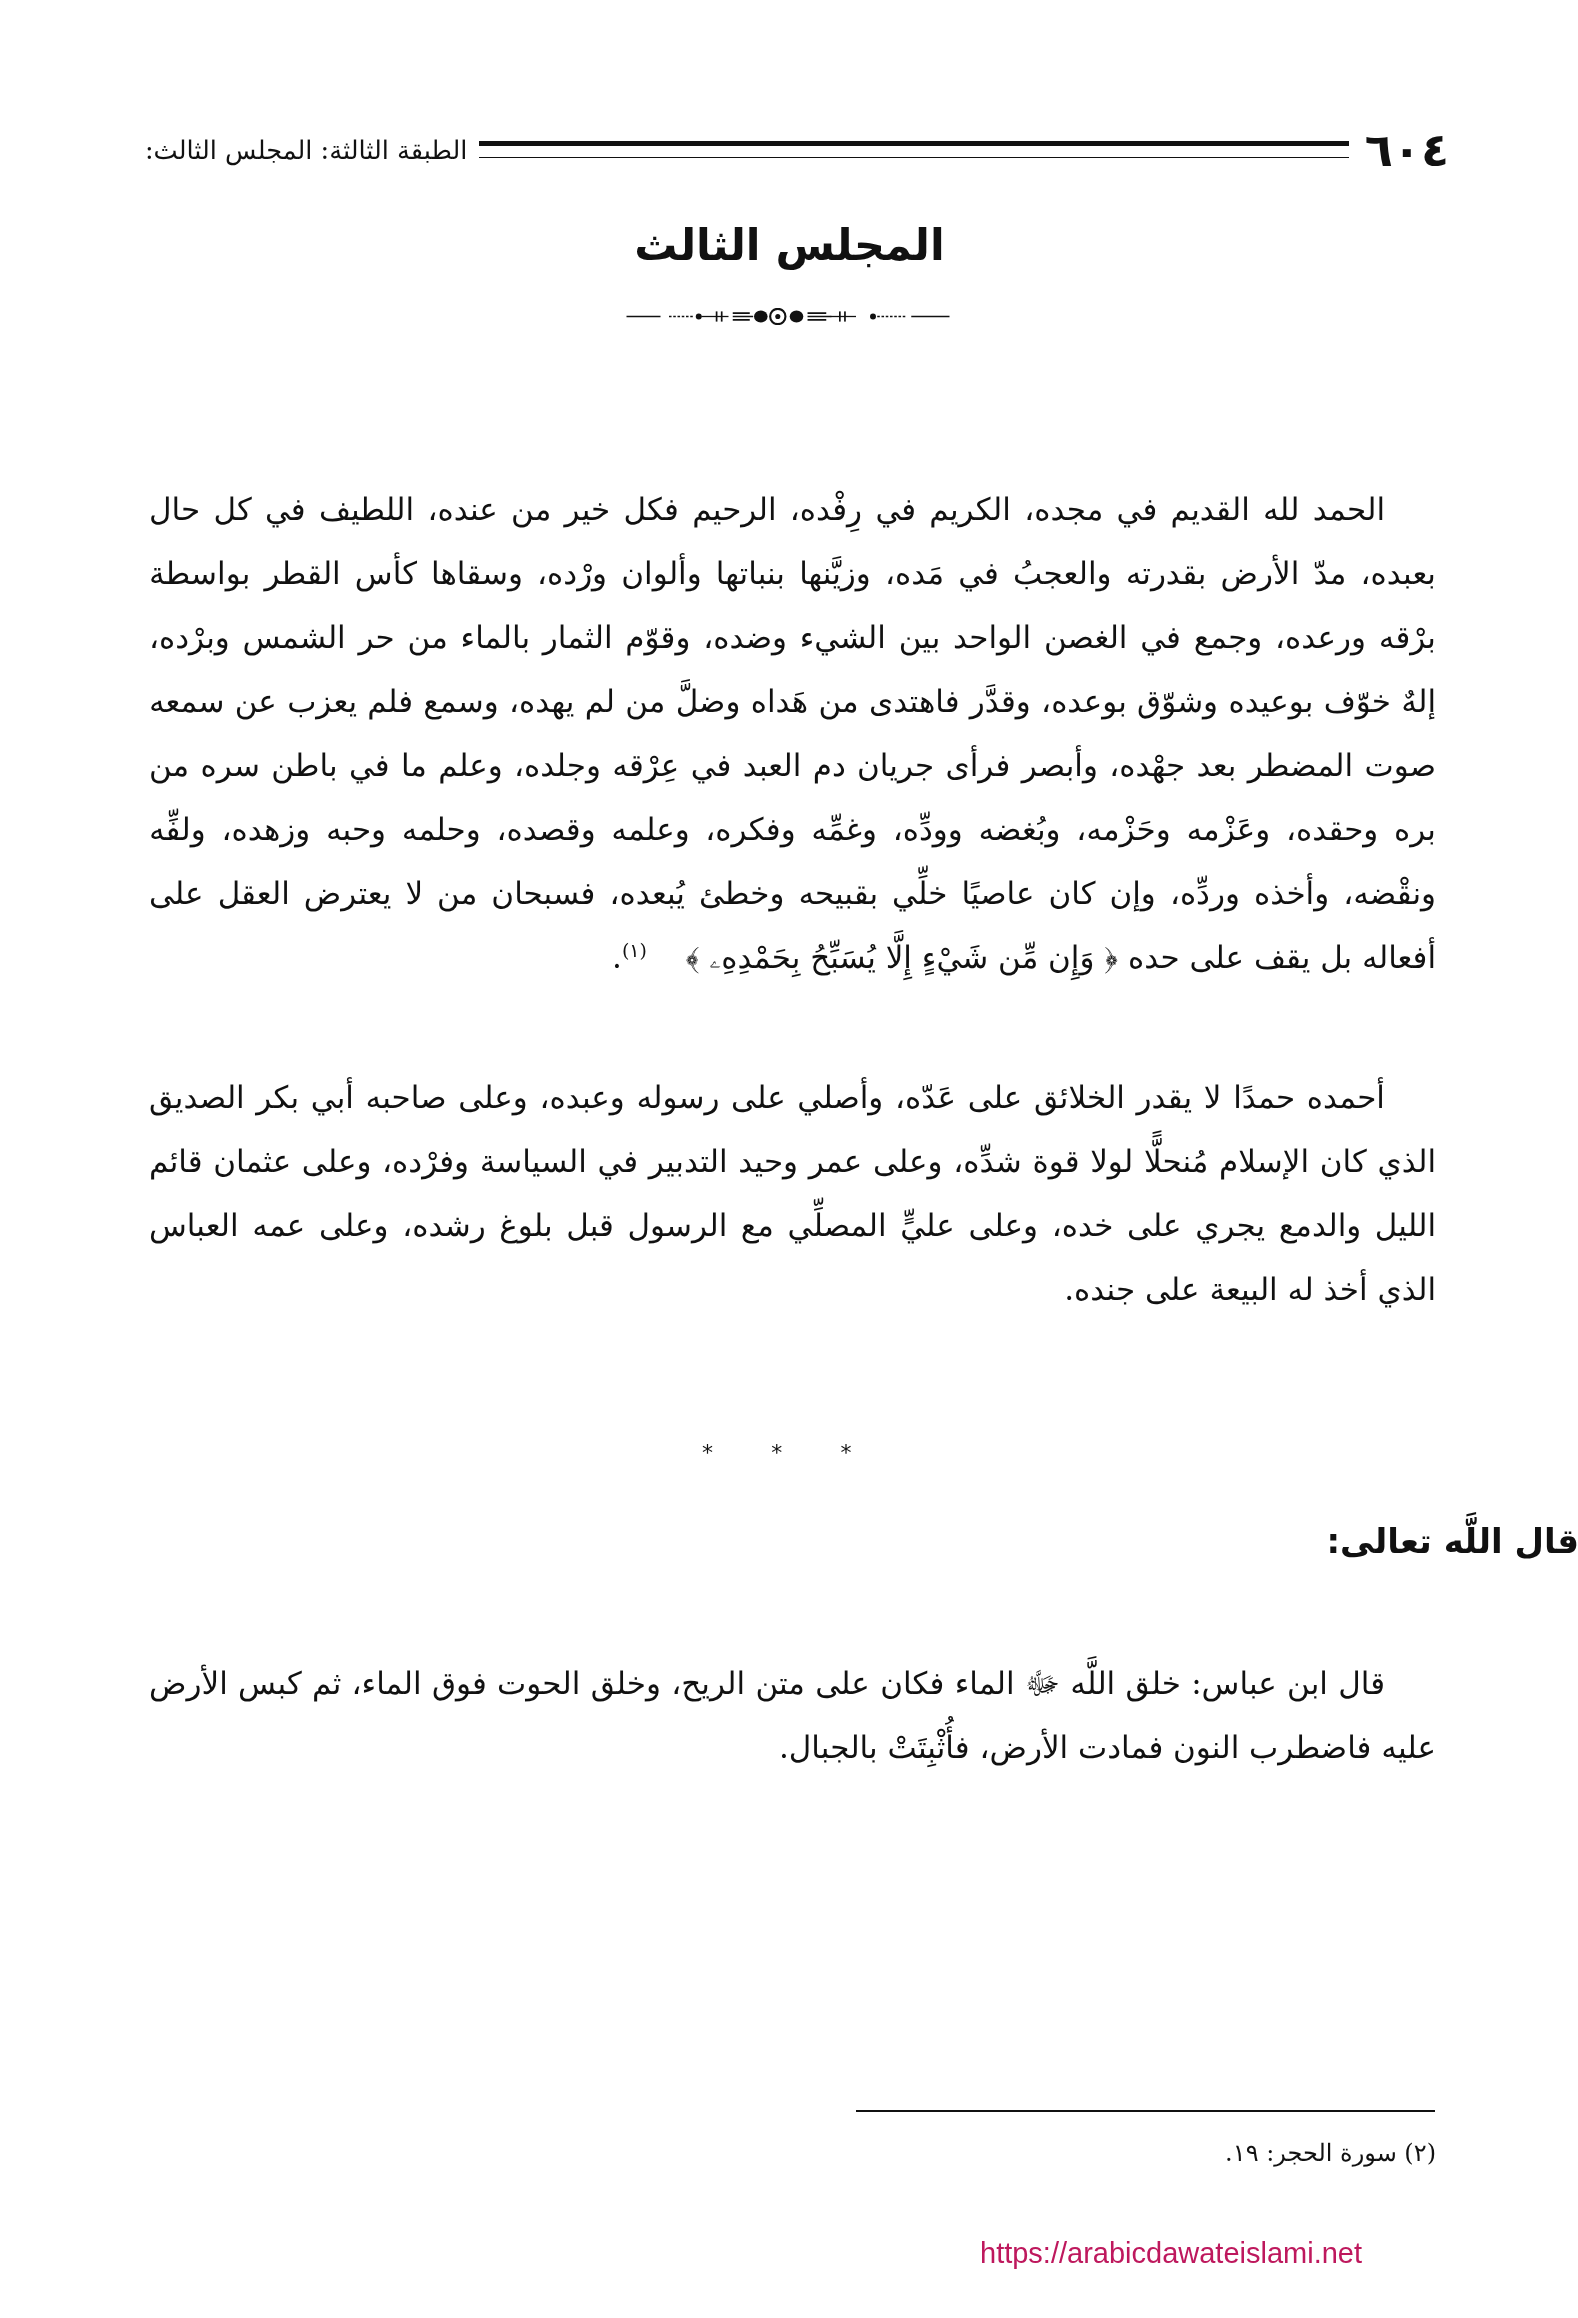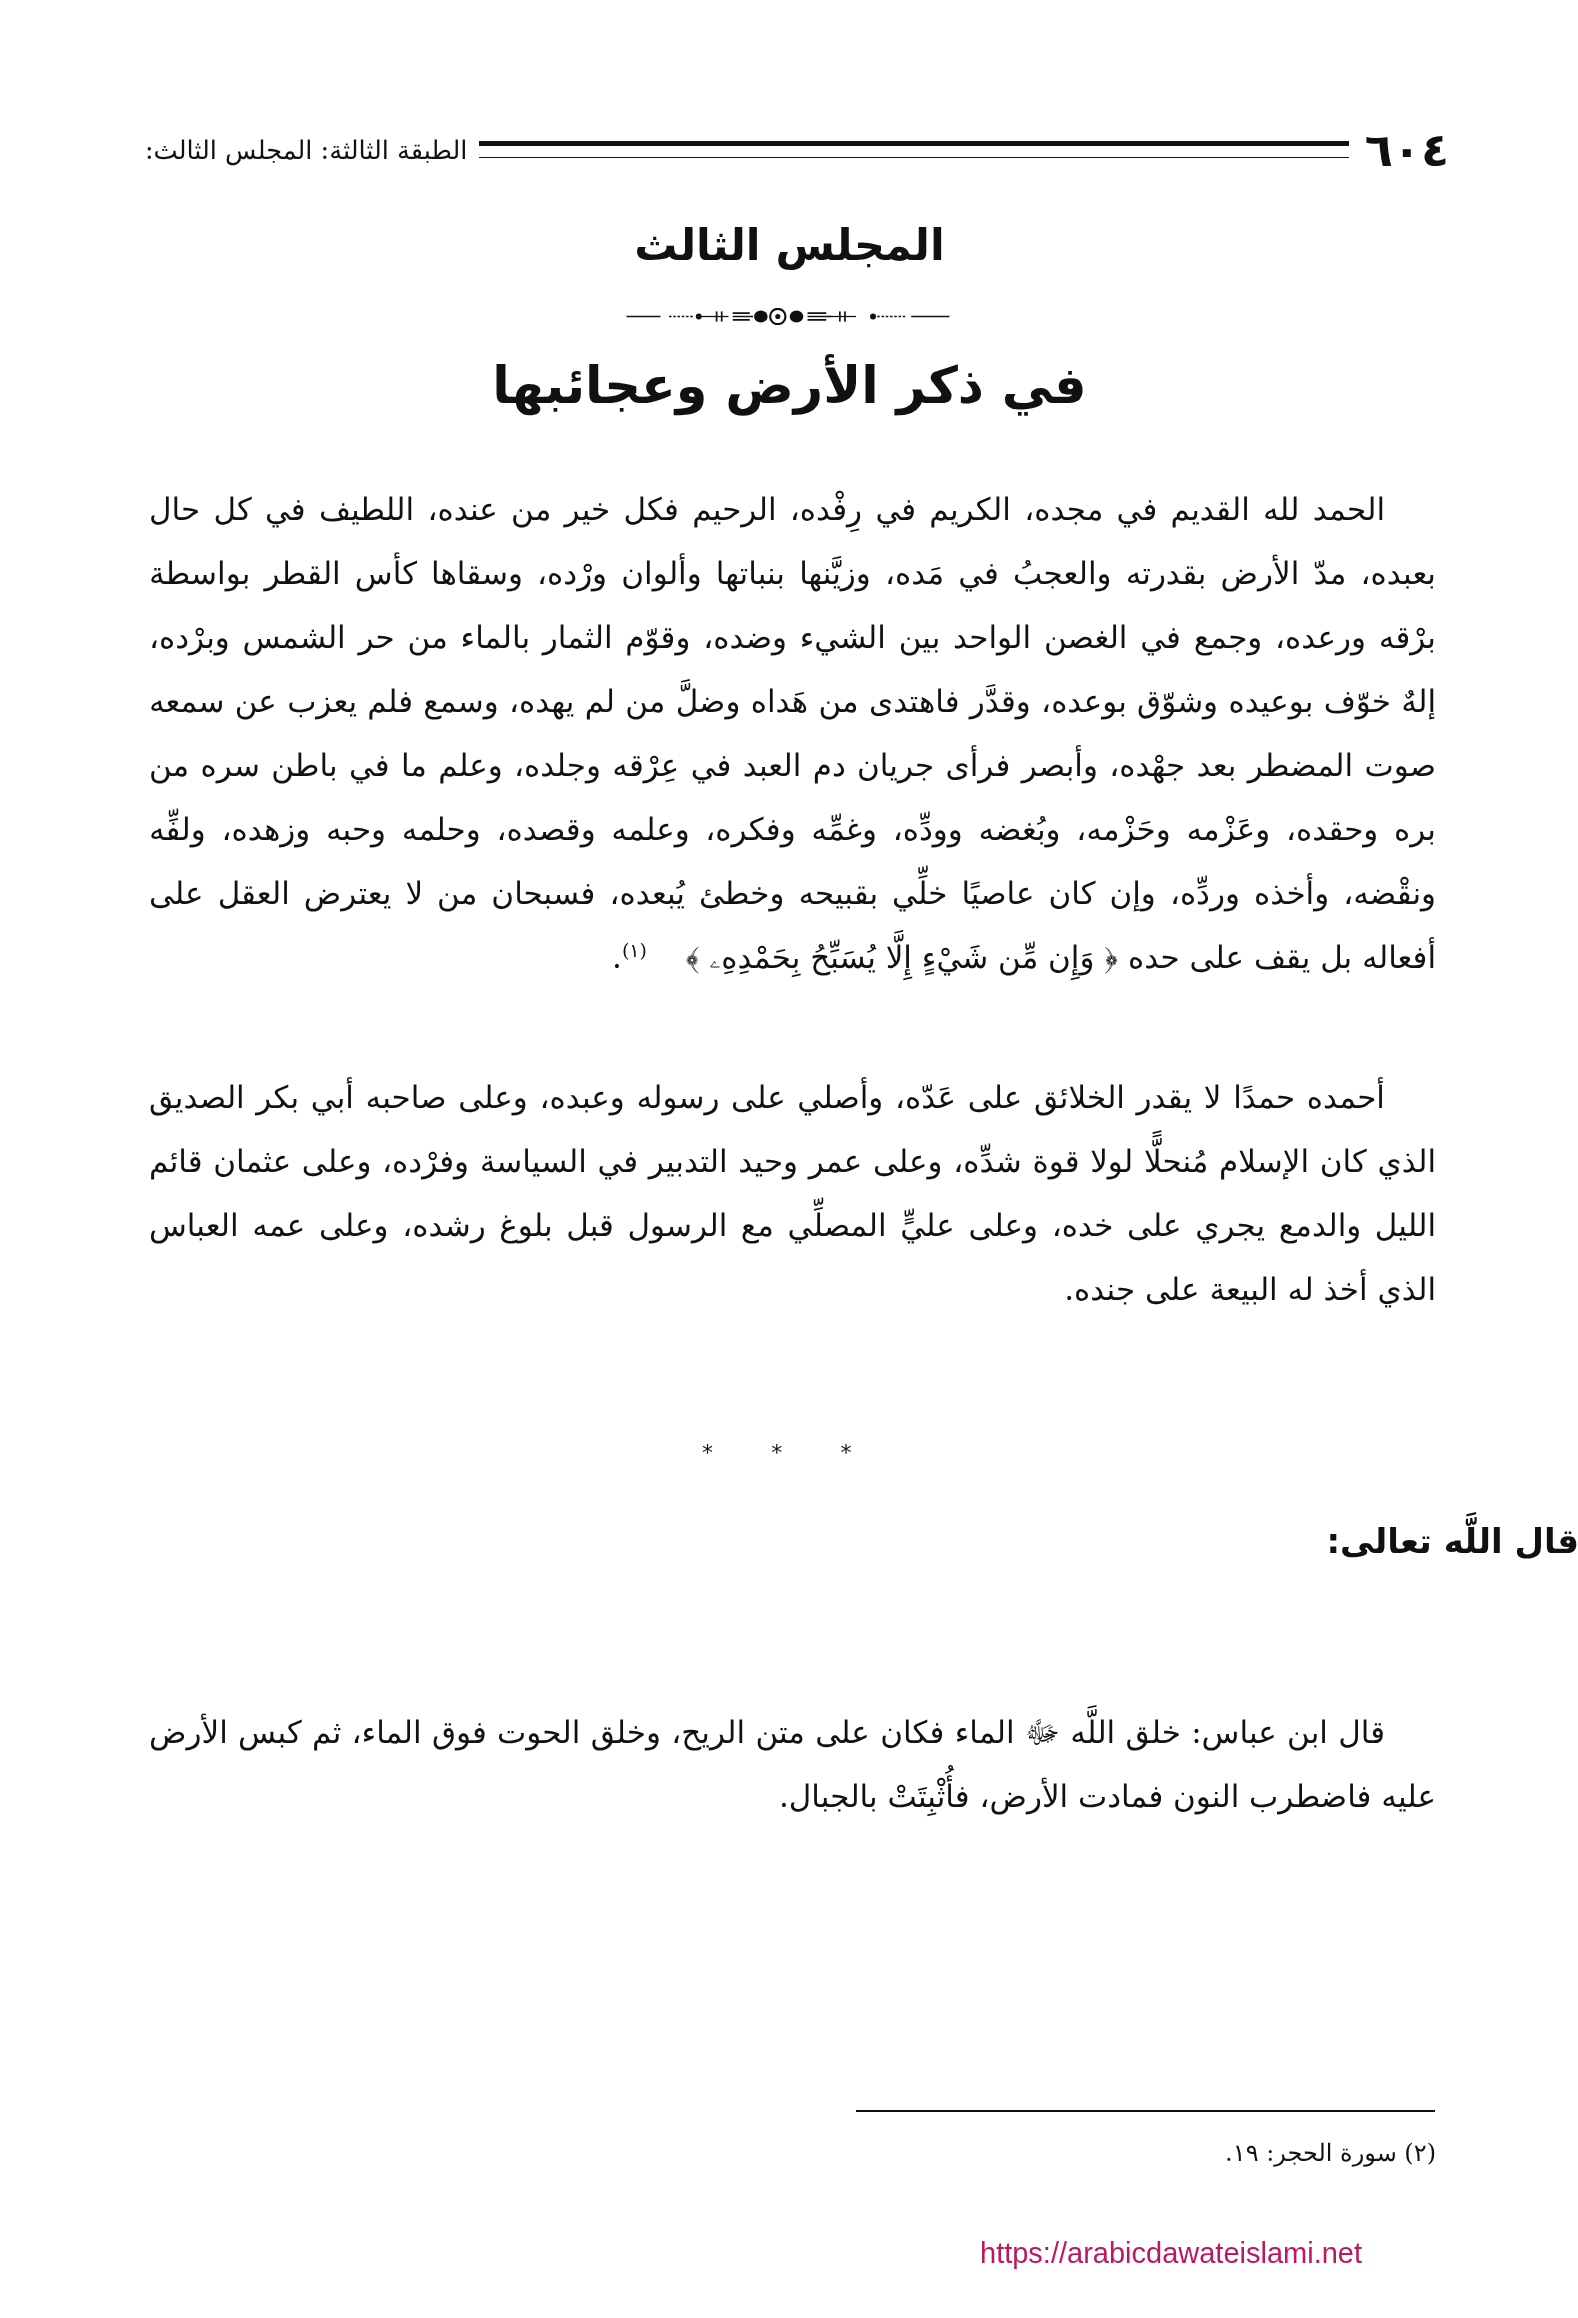--- a/index.html
+++ b/index.html
@@ -19,21 +19,21 @@
   .body { position:absolute; left:149px; width:1287px; font-family:"DejaVu Serif", "Liberation Serif", serif; font-size:31px; line-height:64px; text-align:justify; text-align-last:right; }
   .body p { margin:0; text-indent:51px; }
   .p1 { top:477px; }
   .p2 { top:1065px; }
   .quran { font-family:"DejaVu Serif", serif;margin-left:29px; }
   .fn-ref { font-size:19px; vertical-align:super; line-height:0; }
 
   .stars { position:absolute; top:1440px; left:0; width:1579px; text-align:center; font-size:22px; letter-spacing:25.6px; font-family:"DejaVu Sans", sans-serif; }
   .section-heading { position:absolute; top:1521px; left:0; width:1579px; text-align:right; font-family:"DejaVu Sans", sans-serif; font-weight:bold; font-size:34px; }
   .verse { position:absolute; top:1602px; left:149px; width:1287px; text-align:center; font-family:"DejaVu Serif", serif; font-size:31px; }
-  .p3 { top:1700px; }
+  .p3 { top:1651px; }
   .p4 { top:1862px; }
 
   .footnote-rule { position:absolute; top:2110px; left:856px; width:579px; height:0; border-top:2.6px solid #111; }
   .footnotes { position:absolute; top:2139px; left:149px; width:1287px; display:flex; direction:rtl; font-family:"DejaVu Serif", serif; font-size:24px; }
   .footnote { width:596px; }
   .footnote + .footnote { margin-right:8.5px; }
 
   .watermark { position:absolute; top:2237px; left:980px; font-family:"Liberation Sans", sans-serif; font-size:29px; color:#be185d; direction:ltr; }
 </style>
 </head>
@@ -63,21 +63,20 @@
     <ellipse cx="200" cy="10" rx="8" ry="7" fill="#111"></ellipse>
     <path d="M213 6 h22 M213 10 h28 M213 14 h22" stroke="#111" stroke-width="2"></path>
     <rect x="250" y="4" width="2" height="12" fill="#111"></rect>
     <rect x="256" y="4" width="2" height="12" fill="#111"></rect>
     <line x1="240" y1="10" x2="270" y2="10" stroke="#111" stroke-width="1.5"></line>
     <circle cx="290" cy="10" r="3.5" fill="#111"></circle>
     <line x1="295" y1="10" x2="330" y2="10" stroke="#111" stroke-width="1.5" stroke-dasharray="3,2"></line>
     <line x1="335" y1="10" x2="380" y2="10" stroke="#111" stroke-width="2"></line>
   </svg>
 
-  <div class="chapter-subtitle">في ذكر الأرض وعجائبها</div>
 
   <div class="body p1">
     <p>
       <span>الحمد لله القديم في مجده، الكريم في رِفْده، الرحيم فكل خير من عنده، اللطيف في كل حال بعبده، مدّ الأرض بقدرته والعجبُ في مَده، وزيَّنها بنباتها وألوان ورْده، وسقاها كأس القطر بواسطة برْقه ورعده، وجمع في الغصن الواحد بين الشيء وضده، وقوّم الثمار بالماء من حر الشمس وبرْده، إلهٌ خوّف بوعيده وشوّق بوعده، وقدَّر فاهتدى من هَداه وضلَّ من لم يهده، وسمع فلم يعزب عن سمعه صوت المضطر بعد جهْده، وأبصر فرأى جريان دم العبد في عِرْقه وجلده، وعلم ما في باطن سره من بره وحقده، وعَزْمه وحَزْمه، وبُغضه وودِّه، وغمِّه وفكره، وعلمه وقصده، وحلمه وحبه وزهده، ولفِّه ونقْضه، وأخذه وردِّه، وإن كان عاصيًا خلِّي بقبيحه وخطئ يُبعده، فسبحان من لا يعترض العقل على أفعاله بل يقف على حده</span>
       <span class="quran">﴿ وَإِن مِّن شَيْءٍ إِلَّا يُسَبِّحُ بِحَمْدِهِۦ ﴾</span>
       <span class="fn-ref">(١)</span><span>.</span>
     </p>
   </div>
 
   <div class="body p2">

